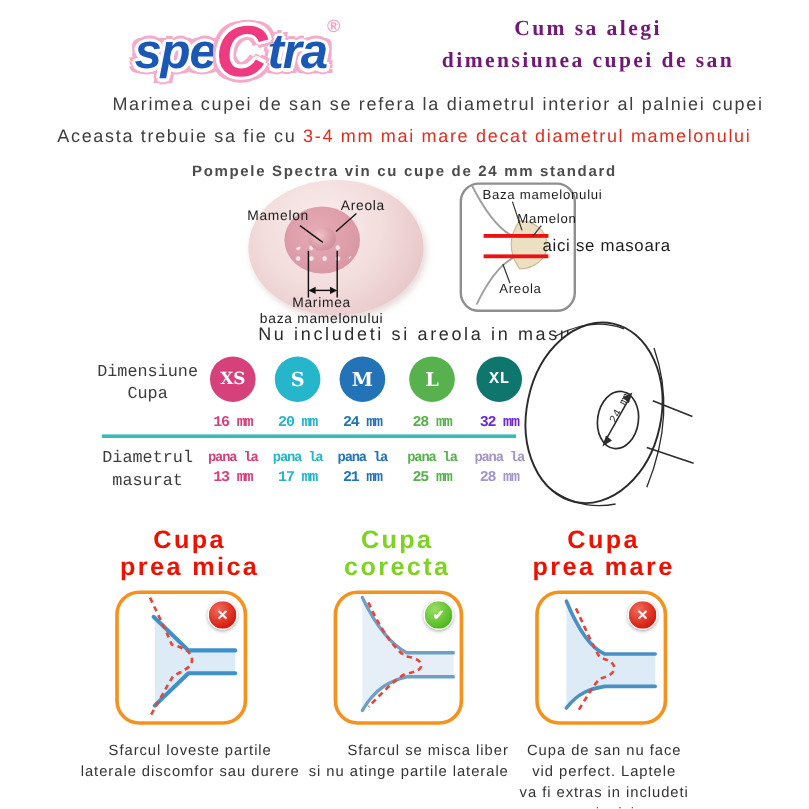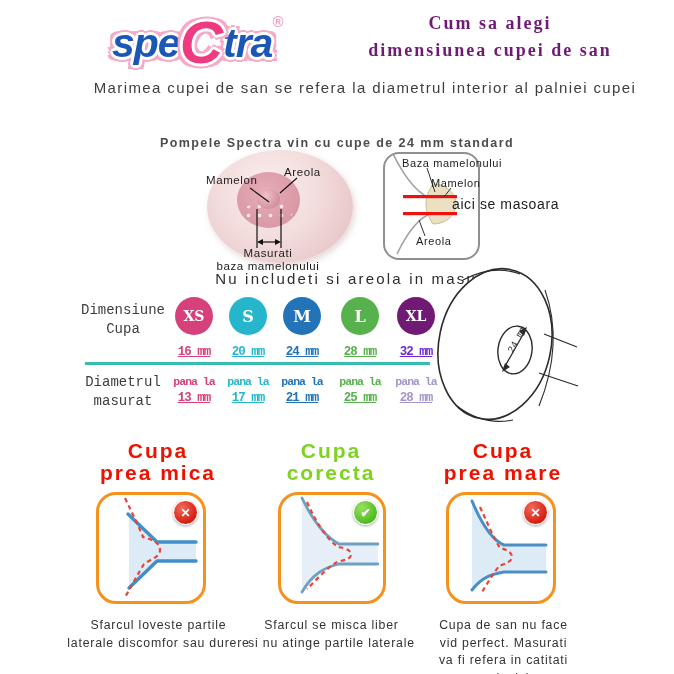--- a/index.html
+++ b/index.html
@@ -46,21 +46,21 @@
 
   
   .note{left:160px;top:270px;width:390px;font-size:15px;color:#2d2d2d;letter-spacing:2.2px;}
 
   
   .mono{font-family:"Liberation Mono","DejaVu Sans Mono",monospace;text-align:center;}
   .rowlab{width:94px;font-size:14px;color:#3d3d3d;line-height:19px;}
   .szcircle{width:38px;height:38px;border-radius:50%;display:flex;align-items:center;justify-content:center;
      color:#fff;font-family:"DejaVu Serif",serif;font-weight:bold;font-size:16px;}
   .szcircle.small{font-size:14px;text-align:right;}
-  .cupval{width:60px;font-size:12.5px;font-weight:bold;letter-spacing:-1px;text-decoration:underline;}
+  .cupval{width:60px;font-size:12.5px;font-weight:bold;letter-spacing:-1px;}
   .upto{width:60px;font-size:11.5px;font-weight:bold;letter-spacing:-1px;}
   .divline{left:85px;top:362px;width:345px;height:3px;background:#36bcb1;}
 
   
   .fit-title{top:440px;width:170px;font-weight:bold;font-size:21px;letter-spacing:2px;line-height:22px;}
   .fitbox{top:492px;height:112px;border:3.5px solid #f5921e;border-radius:20px;background:#fff;box-sizing:border-box;}
   .badge{position:absolute;top:5px;right:5px;width:23px;height:23px;border-radius:50%;display:flex;
      align-items:center;justify-content:center;color:#fff;font-size:12px;font-weight:bold;
      border:1.5px solid #fff;box-shadow:0 1px 3px rgba(0,0,0,.35);}
   .badge.wrong{background:radial-gradient(circle at 35% 30%,#f26a5a,#d51f12 70%,#b21208);}
@@ -76,39 +76,40 @@
   <div class="abs logo">
     <span class="blue">spe</span><span class="pinkC">C</span><span class="blue">tra</span><span class="reg">®</span>
   </div>
 
   <div class="abs title center">
     <div>Cum sa alegi</div>
     <div>dimensiunea cupei de san</div>
   </div>
 
   <div class="abs intro1 center">Marimea cupei de san se refera la diametrul interior al palniei cupei</div>
+  <div class="abs intro2 center"><span>Aceasta trebuie sa fie cu </span><span class="red">3-4 mm mai mare decat diametrul mamelonului</span></div>
   <div class="abs intro3 center">Pompele Spectra vin cu cupe de 24 mm standard</div>
 
   <div class="abs breast"></div>
   <div class="abs areola">
       <div class="areola-dots"></div>
     </div>
   <div class="abs nipple"></div>
   <svg class="abs" style="left:180px;top:145px;" width="200" height="135" viewBox="0 0 200 135">
     <line x1="70" y1="43" x2="89" y2="57" stroke="#111" stroke-width="1.1"></line>
     <line x1="117" y1="33" x2="100" y2="48" stroke="#111" stroke-width="1.1"></line>
     <line x1="77" y1="64" x2="77" y2="103" stroke="#111" stroke-width="1.2"></line>
     <line x1="101" y1="64" x2="101" y2="103" stroke="#111" stroke-width="1.2"></line>
     <line x1="80" y1="97" x2="98" y2="97" stroke="#111" stroke-width="1.2"></line>
     <polygon points="77,97 83,94 83,100" fill="#111"></polygon>
     <polygon points="101,97 95,94 95,100" fill="#111"></polygon>
   </svg>
   <div class="abs dlabel" style="left:206px;top:174px;">Mamelon</div>
   <div class="abs dlabel" style="left:284px;top:166px;">Areola</div>
-  <div class="abs dlabel center" style="left:218px;top:247px;width:100px;">Masurati</div>
+  <div class="abs dlabel center" style="left:218px;top:247px;width:100px;">Marimea</div>
   <div class="abs dlabel center" style="left:200px;top:260px;width:136px;">baza mamelonului</div>
 
   <div class="abs mbox">
     <svg width="89" height="100" viewBox="0 0 89 100">
       <path d="M 8,0 C 22,28 36,42 48,45" fill="none" stroke="#a0a0a0" stroke-width="1.6"></path>
       <path d="M 12,100 C 24,75 36,62 48,59" fill="none" stroke="#a0a0a0" stroke-width="1.6"></path>
       <path d="M 48,30 C 61,30 71,39 71,50 C 71,61 61,70 48,70 C 43,63 41,56 41,50 C 41,44 43,37 48,30 Z" fill="#ece0c3" stroke="#cabb92" stroke-width="1"></path>
       <rect x="18" y="41" width="54" height="3.2" fill="#ee1111"></rect>
       <rect x="18" y="58" width="54" height="3.2" fill="#ee1111"></rect>
       <line x1="42" y1="14" x2="50" y2="38" stroke="#333" stroke-width="1"></line>
@@ -133,21 +134,21 @@
     </div>
   <div class="abs szcircle" style="left: 229px; top: 297px; background: rgb(37, 182, 204);">
       <span>S</span>
     </div>
   <div class="abs szcircle" style="left: 283px; top: 297px; background: rgb(35, 115, 185);">
       <span>M</span>
     </div>
   <div class="abs szcircle" style="left: 341px; top: 297px; background: rgb(87, 177, 77);">
       <span>L</span>
     </div>
-  <div class="abs szcircle small" style="left: 397px; top: 297px; background: #701a75;">
+  <div class="abs szcircle small" style="left: 397px; top: 297px; background: #0f766e; font-family: Liberation Mono, monospace;">
       <span>XL</span>
     </div>
 
   <div class="abs cupval mono center" style="left: 164px; top: 345px; color: rgb(214, 65, 123);">16 mm</div>
   <div class="abs cupval mono center" style="left: 218px; top: 345px; color: rgb(37, 182, 204);">20 mm</div>
   <div class="abs cupval mono center" style="left: 272px; top: 345px; color: rgb(35, 115, 185);">24 mm</div>
   <div class="abs cupval mono center" style="left: 330px; top: 345px; color: rgb(87, 177, 77);">28 mm</div>
   <div class="abs cupval mono center" style="left: 386px; top: 345px; color: #6d28d9;">32 mm</div>
 
   <div class="abs divline"></div>
@@ -221,24 +222,24 @@
       <path d="M 23,95 C 33,82 43,79 55,77 L 97,77" fill="none" stroke="#4a90c5" stroke-width="3" stroke-linecap="round"></path>
       <path d="M 31,12 C 41,34 47,47 51,53 C 59,55 63,58 63,62 C 63,66 57,69 51,70.5 C 46,75 40,86 33,97" fill="none" stroke="#e8453a" stroke-width="2.2" stroke-dasharray="4.5 3.5"></path>
     </svg>
     <div class="badge wrong">✕</div>
   </div>
 
   <div class="abs desc center" style="left:66px;">
     <div>Sfarcul loveste partile</div>
     <div>laterale discomfor sau durere</div>
   </div>
-  <div class="abs desc center" style="left:239px;">
+  <div class="abs desc center" style="left:239px;text-align:right;">
     <div>Sfarcul se misca liber</div>
     <div>si nu atinge partile laterale</div>
   </div>
   <div class="abs desc center" style="left:411px;">
     <div>Cupa de san nu face</div>
-    <div>vid perfect. Masurati</div>
-    <div>va fi refera in catitati</div>
+    <div>vid perfect. Laptele</div>
+    <div>va fi extras in includeti</div>
     <div>mai mici</div>
   </div>
 
 </div>
 
 </body></html>

